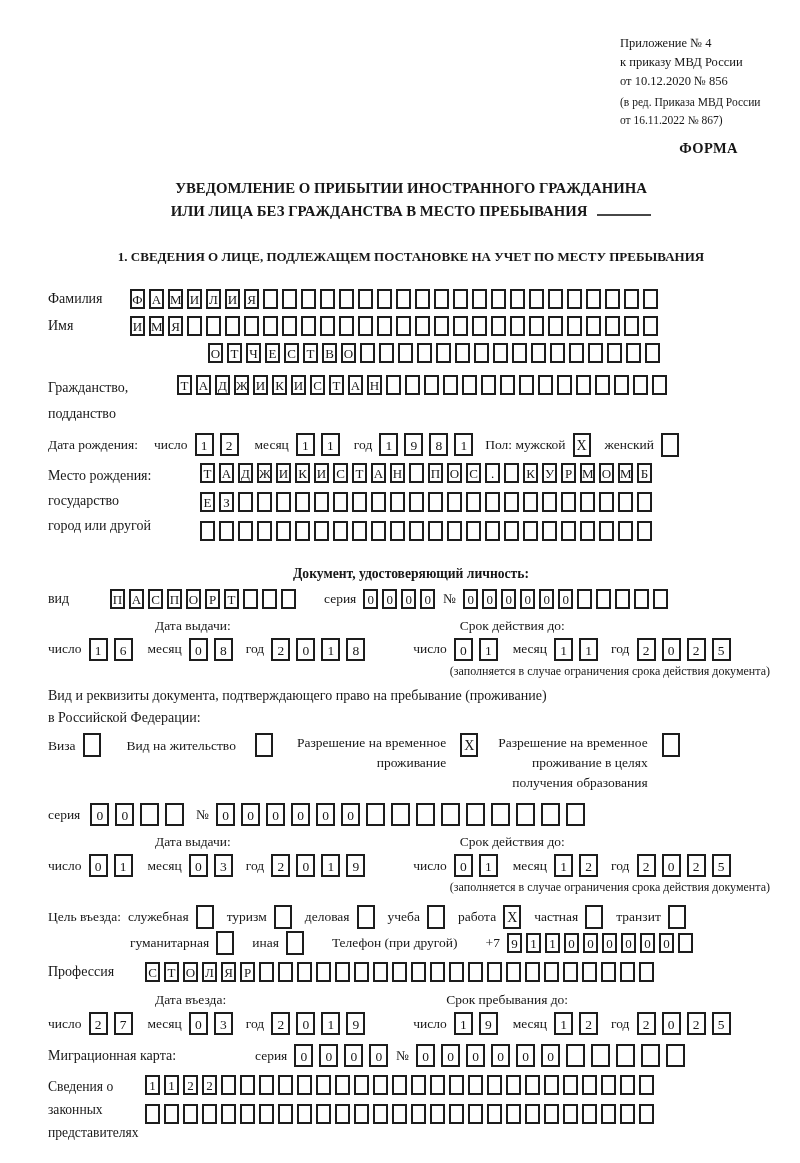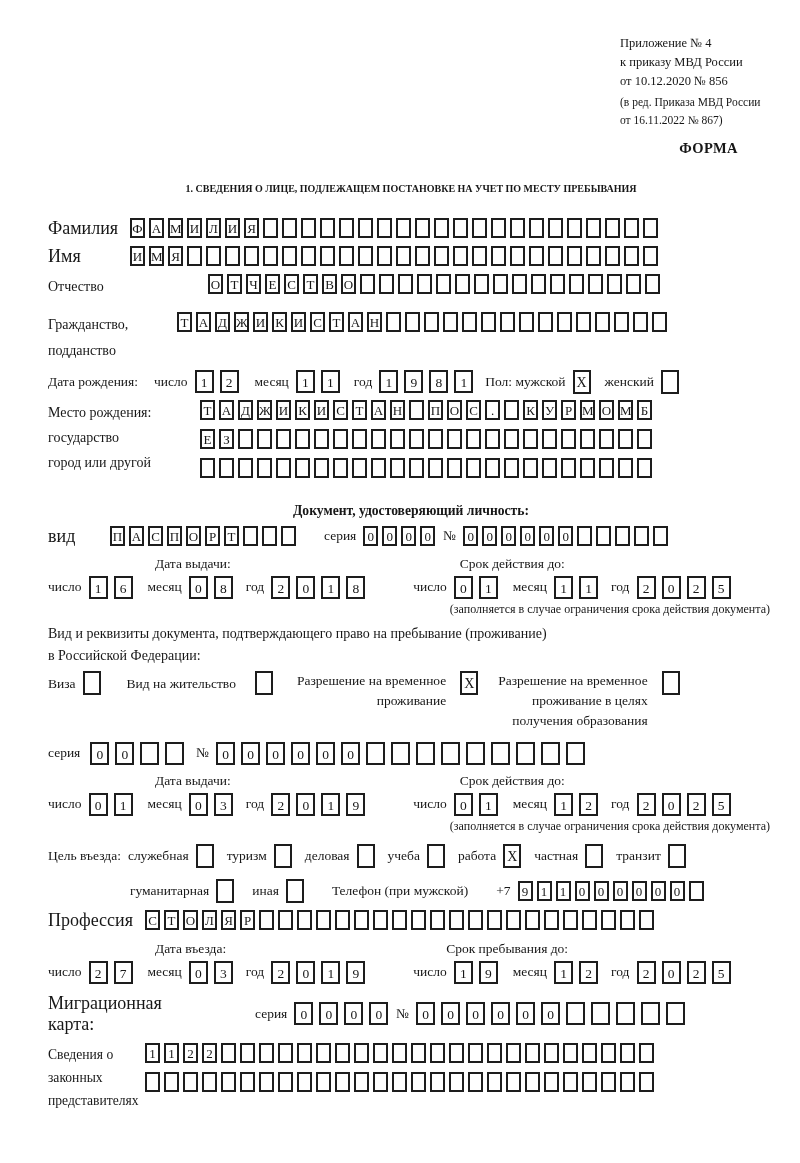--- a/index.html
+++ b/index.html
@@ -6,24 +6,24 @@
   html,body{margin:0;padding:0;background:#f3f3f3;}
   .page{width:800px;height:1163px;margin:0 auto;background:#ffffff;color:#171717;
         font-family:"Liberation Serif","DejaVu Serif",serif;font-size:14px;
         padding:34px 26px 10px 48px;position:relative;overflow:hidden;}
   .appendix{margin-left:572px;font-size:12.5px;line-height:1.5;}
   .appendix .small{font-size:11.5px;}
   .appendix .gap{margin-top:4px;}
   .forma{font-weight:bold;font-size:14.5px;text-align:right;padding-right:36px;margin-top:11px;letter-spacing:.4px;}
   .title{margin-top:20px;text-align:center;font-weight:bold;font-size:14.8px;line-height:1.55;}
   .blankline{display:inline-block;width:54px;border-bottom:2px solid #474747;height:12px;margin-left:10px;}
-  .sech{margin-top:26px;font-weight:bold;font-size:10px;text-align:center;white-space:nowrap;}
+  .sech{margin-top:26px;font-weight:bold;font-size:13px;text-align:center;white-space:nowrap;}
   .row{display:flex;align-items:center;margin-top:7px;}
   .row.start{align-items:flex-start;}
-  .lbl{font-size:18px;flex:none;}
+  .lbl{font-size:14px;flex:none;}
   .lbl2{font-size:14px;flex:none;line-height:26px;}
   .dlbl{font-size:13.5px;flex:none;margin-right:7px;white-space:nowrap;}
   .gtitle{font-size:13.5px;flex:none;white-space:nowrap;}
   .cells{flex:none;white-space:nowrap;font-size:0;}
   .cells.blockrow{display:block;margin-bottom:9px;}
   .cell{display:inline-block;width:15px;height:20px;border:2px solid #1d1d1d;margin-right:4px;
         text-align:center;font-size:13px;line-height:18px;vertical-align:middle;
         font-family:"Liberation Serif","DejaVu Serif",serif;}
   .cell.lg{width:19px;height:23px;margin-right:6px;font-size:13.5px;line-height:21px;}
   .cell.cb{width:18px;height:24px;margin-right:4px;font-size:14px;line-height:22px;}
@@ -40,36 +40,39 @@
   <div class="appendix">
     <div>Приложение № 4</div>
     <div>к приказу МВД России</div>
     <div>от 10.12.2020 № 856</div>
     <div class="small gap">(в ред. Приказа МВД России</div>
     <div class="small">от 16.11.2022 № 867)</div>
   </div>
 
   <div class="forma">ФОРМА</div>
 
+  <div class="title">
+    <div>УВЕДОМЛЕНИЕ О ПРИБЫТИИ ИНОСТРАННОГО ГРАЖДАНИНА</div>
+    <div><span>ИЛИ ЛИЦА БЕЗ ГРАЖДАНСТВА В МЕСТО ПРЕБЫВАНИЯ</span><span class="blankline"></span></div>
+  </div>
 
   <div class="sech">1. СВЕДЕНИЯ О ЛИЦЕ, ПОДЛЕЖАЩЕМ ПОСТАНОВКЕ НА УЧЕТ ПО МЕСТУ ПРЕБЫВАНИЯ</div>
 
   <div class="row" style="margin-top:24px">
     <span class="lbl" style="width:82px">Фамилия</span>
     <span class="cells"><span class="cell">Ф</span><span class="cell">А</span><span class="cell">М</span><span class="cell">И</span><span class="cell">Л</span><span class="cell">И</span><span class="cell">Я</span><span class="cell"></span><span class="cell"></span><span class="cell"></span><span class="cell"></span><span class="cell"></span><span class="cell"></span><span class="cell"></span><span class="cell"></span><span class="cell"></span><span class="cell"></span><span class="cell"></span><span class="cell"></span><span class="cell"></span><span class="cell"></span><span class="cell"></span><span class="cell"></span><span class="cell"></span><span class="cell"></span><span class="cell"></span><span class="cell"></span><span class="cell"></span></span>
   </div>
 
   <div class="row">
     <span class="lbl" style="width:82px">Имя</span>
     <span class="cells"><span class="cell">И</span><span class="cell">М</span><span class="cell">Я</span><span class="cell"></span><span class="cell"></span><span class="cell"></span><span class="cell"></span><span class="cell"></span><span class="cell"></span><span class="cell"></span><span class="cell"></span><span class="cell"></span><span class="cell"></span><span class="cell"></span><span class="cell"></span><span class="cell"></span><span class="cell"></span><span class="cell"></span><span class="cell"></span><span class="cell"></span><span class="cell"></span><span class="cell"></span><span class="cell"></span><span class="cell"></span><span class="cell"></span><span class="cell"></span><span class="cell"></span><span class="cell"></span></span>
   </div>
 
   <div class="row start">
     <div class="lbl2" style="width:160px">
-      <div>Отчество</div>
     </div>
     <span class="cells"><span class="cell">О</span><span class="cell">Т</span><span class="cell">Ч</span><span class="cell">Е</span><span class="cell">С</span><span class="cell">Т</span><span class="cell">В</span><span class="cell">О</span><span class="cell"></span><span class="cell"></span><span class="cell"></span><span class="cell"></span><span class="cell"></span><span class="cell"></span><span class="cell"></span><span class="cell"></span><span class="cell"></span><span class="cell"></span><span class="cell"></span><span class="cell"></span><span class="cell"></span><span class="cell"></span><span class="cell"></span><span class="cell"></span></span>
   </div>
 
   <div class="row start" style="margin-top:12px">
     <div class="lbl2" style="width:129px">
       <div>Гражданство,</div>
       <div>подданство</div>
     </div>
     <span class="cells"><span class="cell">Т</span><span class="cell">А</span><span class="cell">Д</span><span class="cell">Ж</span><span class="cell">И</span><span class="cell">К</span><span class="cell">И</span><span class="cell">С</span><span class="cell">Т</span><span class="cell">А</span><span class="cell">Н</span><span class="cell"></span><span class="cell"></span><span class="cell"></span><span class="cell"></span><span class="cell"></span><span class="cell"></span><span class="cell"></span><span class="cell"></span><span class="cell"></span><span class="cell"></span><span class="cell"></span><span class="cell"></span><span class="cell"></span><span class="cell"></span><span class="cell"></span></span>
@@ -196,26 +199,26 @@
     <span class="dlbl">учеба</span>
     <span class="cells" style="margin-right:9px"><span class="cell cb"></span></span>
     <span class="dlbl">работа</span>
     <span class="cells" style="margin-right:9px"><span class="cell cb">X</span></span>
     <span class="dlbl">частная</span>
     <span class="cells" style="margin-right:9px"><span class="cell cb"></span></span>
     <span class="dlbl">транзит</span>
     <span class="cells"><span class="cell cb"></span></span>
   </div>
 
-  <div class="row" style="margin-top:11px">
+  <div class="row" style="margin-top:2px">
     <span class="dlbl" style="margin-left:82px">гуманитарная</span>
     <span class="cells" style="margin-right:14px"><span class="cell cb"></span></span>
     <span class="dlbl">иная</span>
     <span class="cells" style="margin-right:24px"><span class="cell cb"></span></span>
-    <span class="dlbl" style="margin-right:28px">Телефон (при мужской)</span>
+    <span class="dlbl" style="margin-right:28px">Телефон (при другой)</span>
     <span class="dlbl">+7</span>
     <span class="cells"><span class="cell">9</span><span class="cell">1</span><span class="cell">1</span><span class="cell">0</span><span class="cell">0</span><span class="cell">0</span><span class="cell">0</span><span class="cell">0</span><span class="cell">0</span><span class="cell"></span></span>
   </div>
 
   <div class="row" style="margin-top:7px">
     <span class="lbl" style="width:97px">Профессия</span>
     <span class="cells"><span class="cell">С</span><span class="cell">Т</span><span class="cell">О</span><span class="cell">Л</span><span class="cell">Я</span><span class="cell">Р</span><span class="cell"></span><span class="cell"></span><span class="cell"></span><span class="cell"></span><span class="cell"></span><span class="cell"></span><span class="cell"></span><span class="cell"></span><span class="cell"></span><span class="cell"></span><span class="cell"></span><span class="cell"></span><span class="cell"></span><span class="cell"></span><span class="cell"></span><span class="cell"></span><span class="cell"></span><span class="cell"></span><span class="cell"></span><span class="cell"></span><span class="cell"></span></span>
   </div>
 
   <div class="row" style="margin-top:10px">

